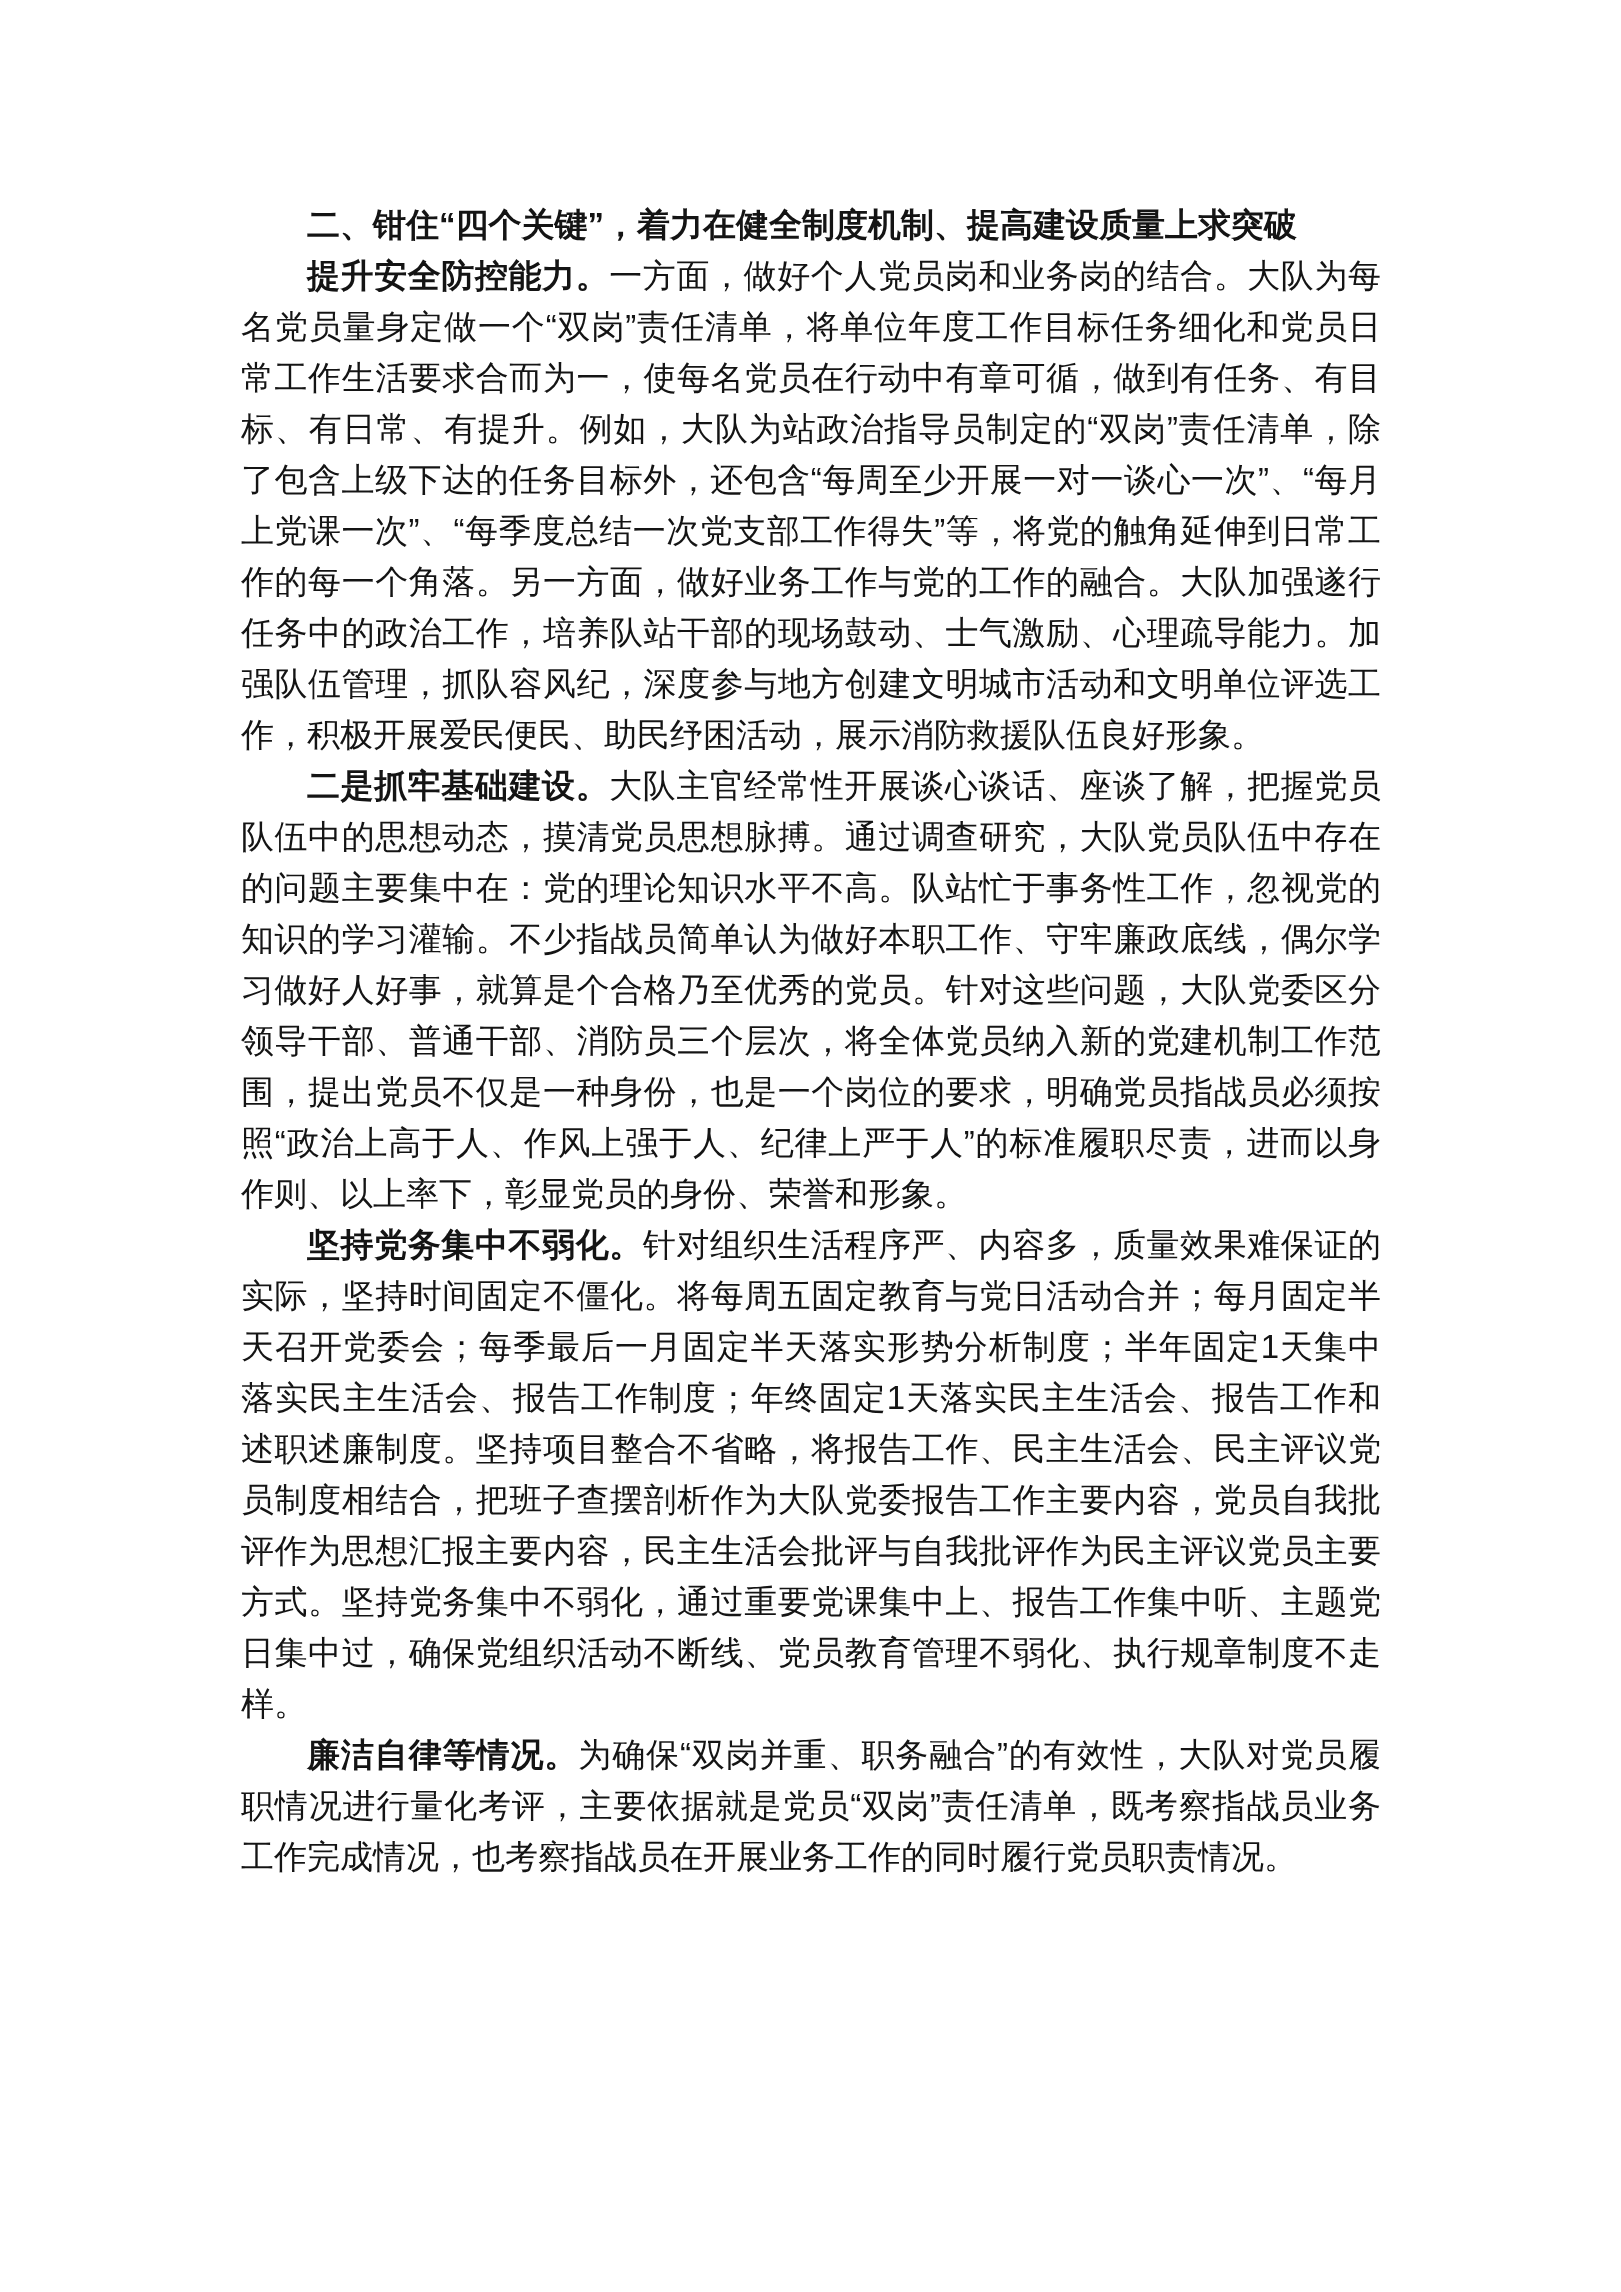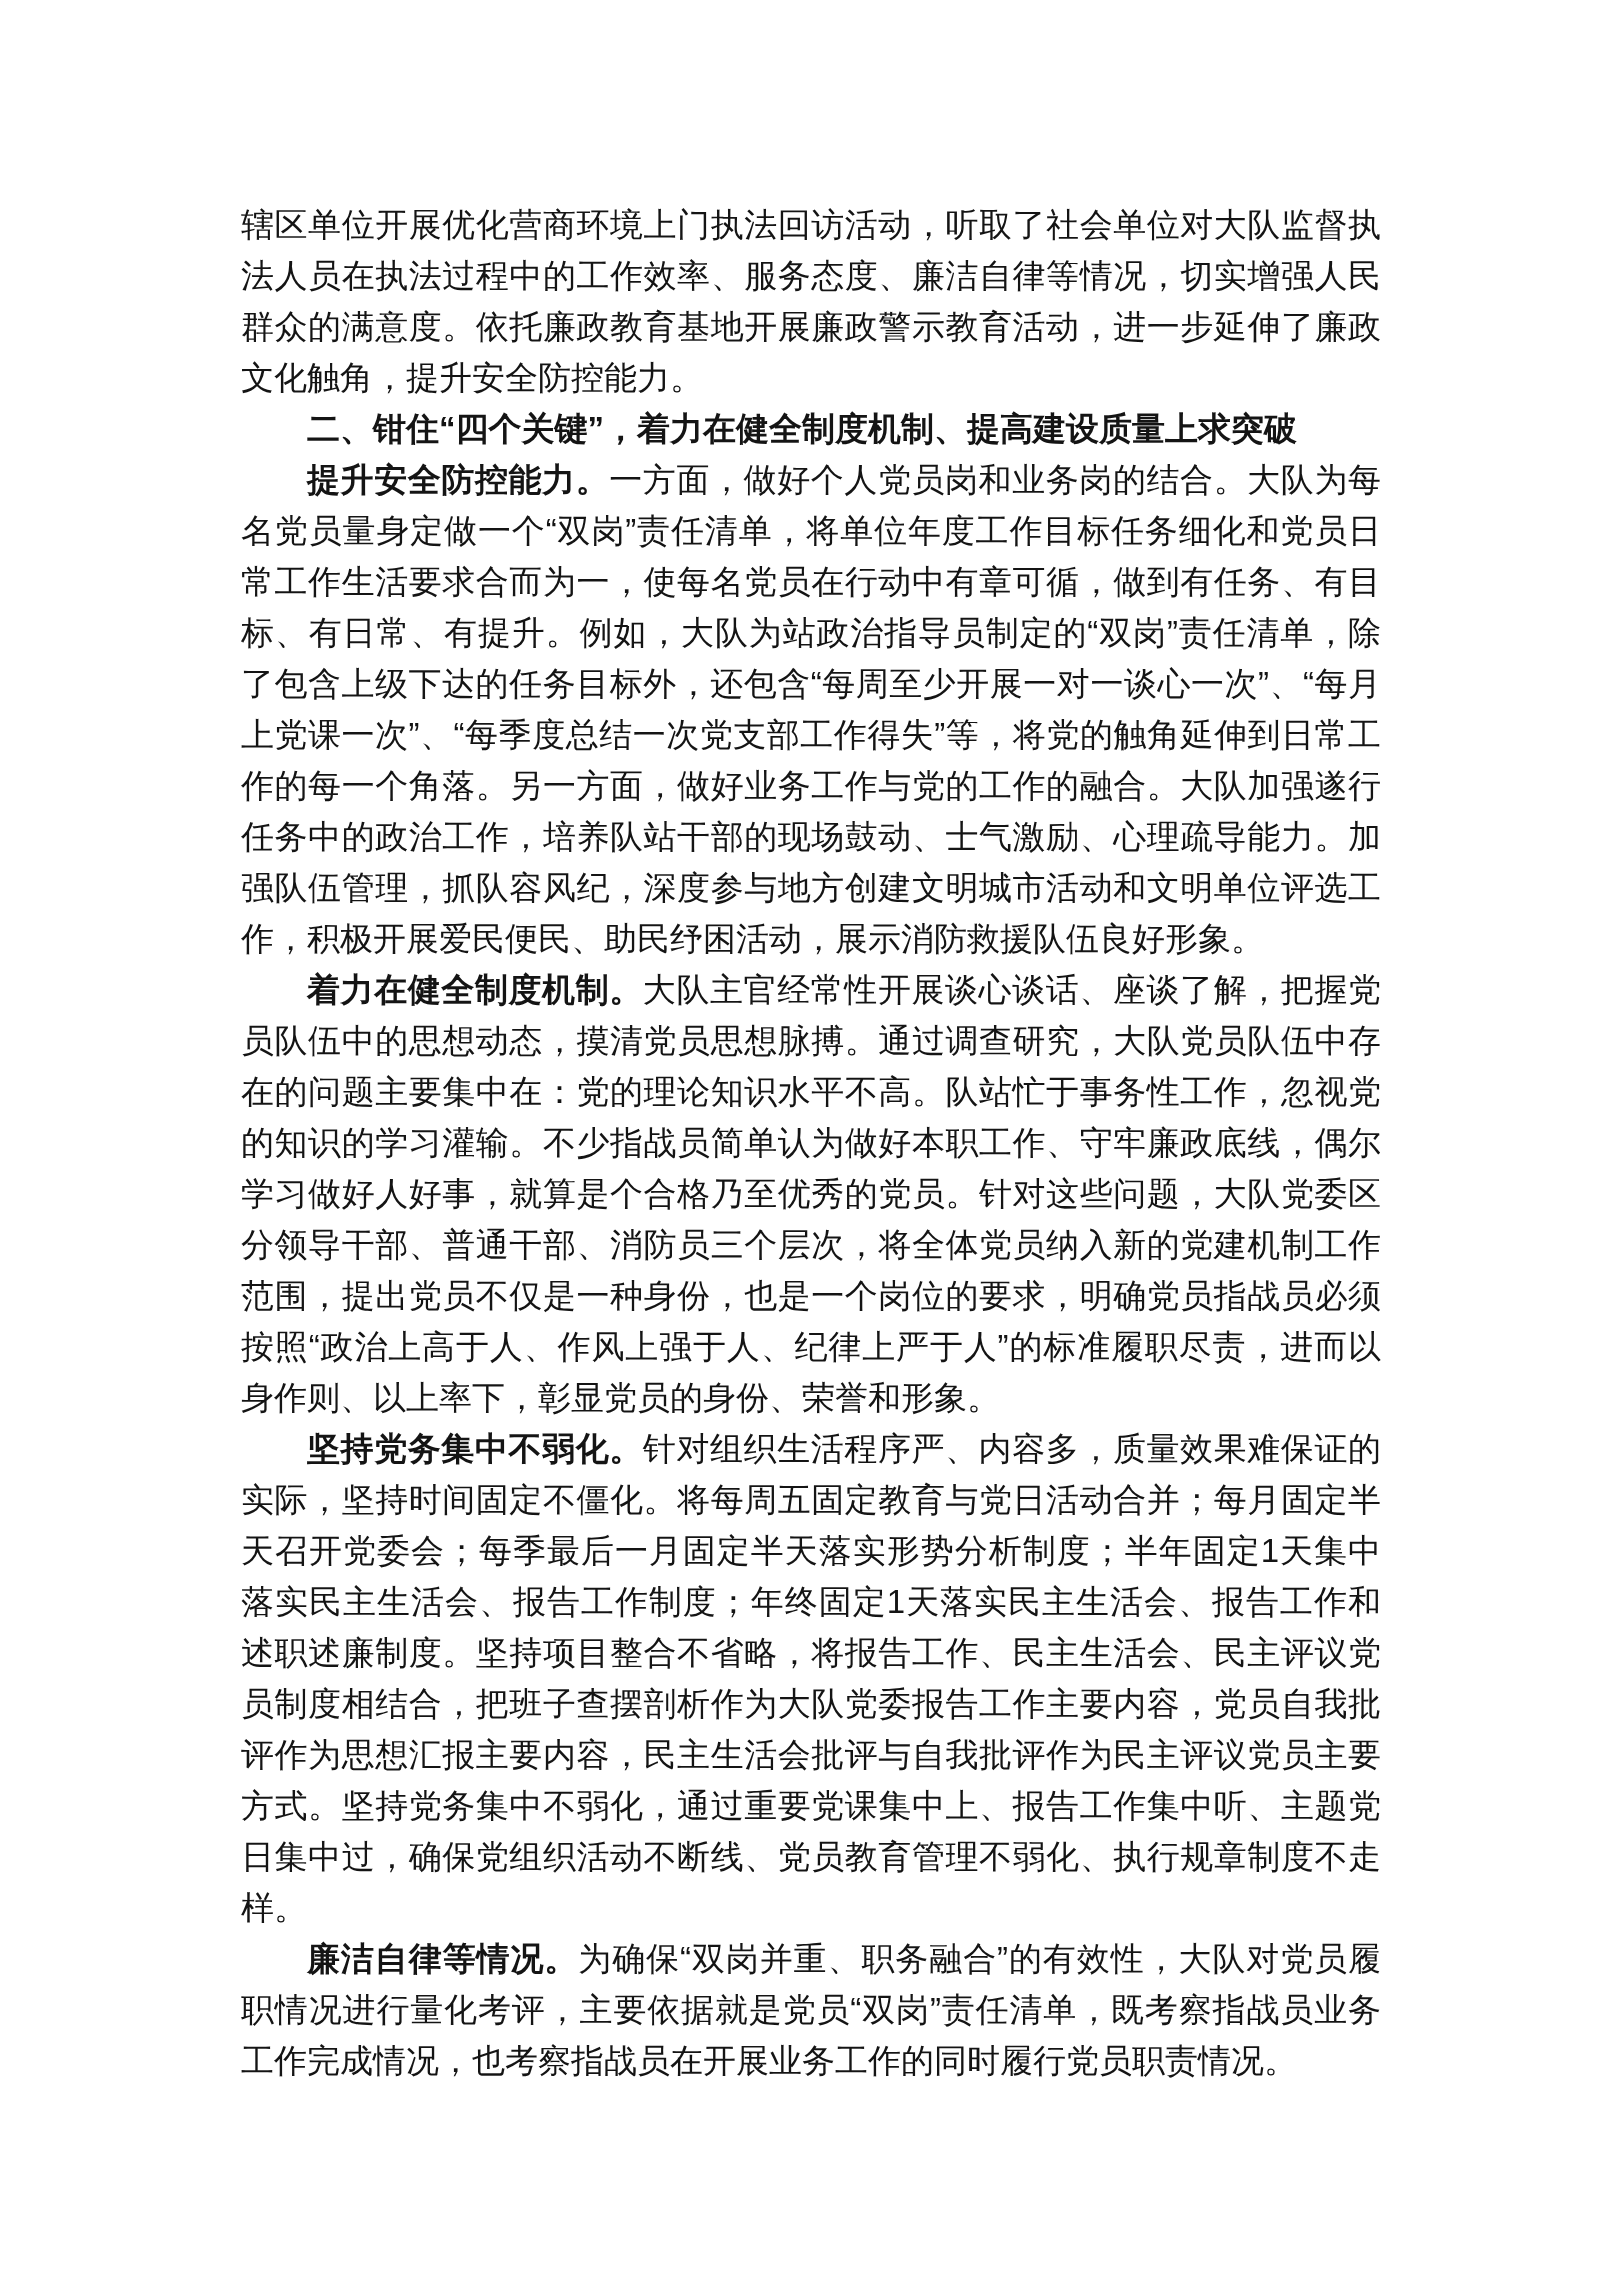--- a/index.html
+++ b/index.html
@@ -41,30 +41,29 @@
   .lead {
     font-weight: bold;
   }
 </style>
 </head>
 <body>
 
 <div class="page">
   <div class="content">
 
-    <p>辖区单位开展优化营商环境上门执法回访活动，听取了社会单位对大队监督执法人员在执法过程中的工作效率、服务态度、廉洁自律等情况，切实增强人民群众的满意度。依托廉政教育基地开展廉政警示教育活动，进一步延伸了廉政文化触角，提升安全防控能力。</p>
 
     <p class="indent heading">二、钳住“四个关键”，着力在健全制度机制、提高建设质量上求突破</p>
 
     <p class="indent">
       <span class="lead">提升安全防控能力。</span><span>一方面，做好个人党员岗和业务岗的结合。大队为每名党员量身定做一个“双岗”责任清单，将单位年度工作目标任务细化和党员日常工作生活要求合而为一，使每名党员在行动中有章可循，做到有任务、有目标、有日常、有提升。例如，大队为站政治指导员制定的“双岗”责任清单，除了包含上级下达的任务目标外，还包含“每周至少开展一对一谈心一次”、“每月上党课一次”、“每季度总结一次党支部工作得失”等，将党的触角延伸到日常工作的每一个角落。另一方面，做好业务工作与党的工作的融合。大队加强遂行任务中的政治工作，培养队站干部的现场鼓动、士气激励、心理疏导能力。加强队伍管理，抓队容风纪，深度参与地方创建文明城市活动和文明单位评选工作，积极开展爱民便民、助民纾困活动，展示消防救援队伍良好形象。</span>
     </p>
 
     <p class="indent">
-      <span class="lead">着力在健全制度机制。</span><span>大队主官经常性开展谈心谈话、座谈了解，把握党员队伍中的思想动态，摸清党员思想脉搏。通过调查研究，大队党员队伍中存在的问题主要集中在：党的理论知识水平不高。队站忙于事务性工作，忽视党的知识的学习灌输。不少指战员简单认为做好本职工作、守牢廉政底线，偶尔学习做好人好事，就算是个合格乃至优秀的党员。针对这些问题，大队党委区分领导干部、普通干部、消防员三个层次，将全体党员纳入新的党建机制工作范围，提出党员不仅是一种身份，也是一个岗位的要求，明确党员指战员必须按照“政治上高于人、作风上强于人、纪律上严于人”的标准履职尽责，进而以身作则、以上率下，彰显党员的身份、荣誉和形象。</span>
+      <span class="lead">二是抓牢基础建设。</span><span>大队主官经常性开展谈心谈话、座谈了解，把握党员队伍中的思想动态，摸清党员思想脉搏。通过调查研究，大队党员队伍中存在的问题主要集中在：党的理论知识水平不高。队站忙于事务性工作，忽视党的知识的学习灌输。不少指战员简单认为做好本职工作、守牢廉政底线，偶尔学习做好人好事，就算是个合格乃至优秀的党员。针对这些问题，大队党委区分领导干部、普通干部、消防员三个层次，将全体党员纳入新的党建机制工作范围，提出党员不仅是一种身份，也是一个岗位的要求，明确党员指战员必须按照“政治上高于人、作风上强于人、纪律上严于人”的标准履职尽责，进而以身作则、以上率下，彰显党员的身份、荣誉和形象。</span>
     </p>
 
     <p class="indent">
       <span class="lead">坚持党务集中不弱化。</span><span>针对组织生活程序严、内容多，质量效果难保证的实际，坚持时间固定不僵化。将每周五固定教育与党日活动合并；每月固定半天召开党委会；每季最后一月固定半天落实形势分析制度；半年固定1天集中落实民主生活会、报告工作制度；年终固定1天落实民主生活会、报告工作和述职述廉制度。坚持项目整合不省略，将报告工作、民主生活会、民主评议党员制度相结合，把班子查摆剖析作为大队党委报告工作主要内容，党员自我批评作为思想汇报主要内容，民主生活会批评与自我批评作为民主评议党员主要方式。坚持党务集中不弱化，通过重要党课集中上、报告工作集中听、主题党日集中过，确保党组织活动不断线、党员教育管理不弱化、执行规章制度不走样。</span>
     </p>
 
     <p class="indent">
       <span class="lead">廉洁自律等情况。</span><span>为确保“双岗并重、职务融合”的有效性，大队对党员履职情况进行量化考评，主要依据就是党员“双岗”责任清单，既考察指战员业务工作完成情况，也考察指战员在开展业务工作的同时履行党员职责情况。</span>
     </p>
 

